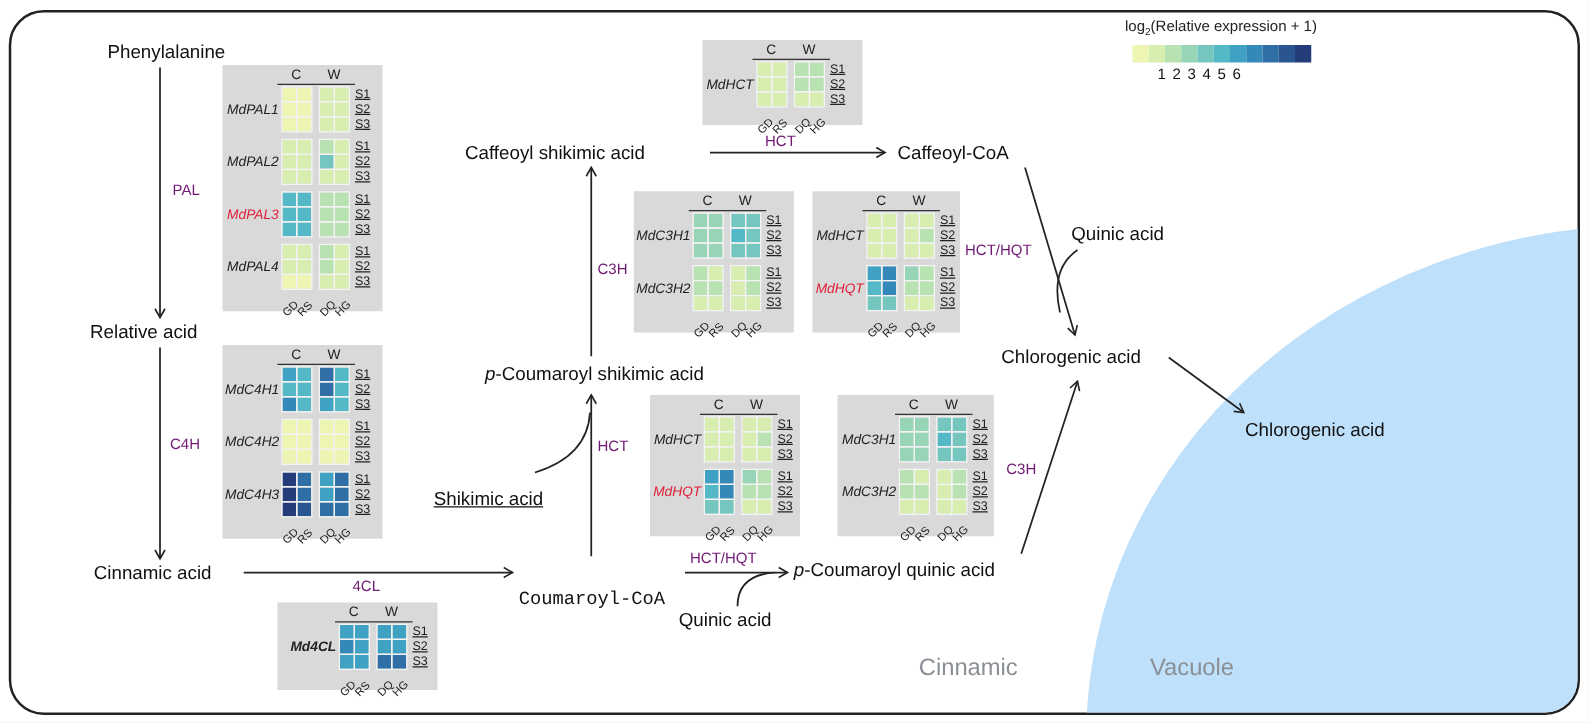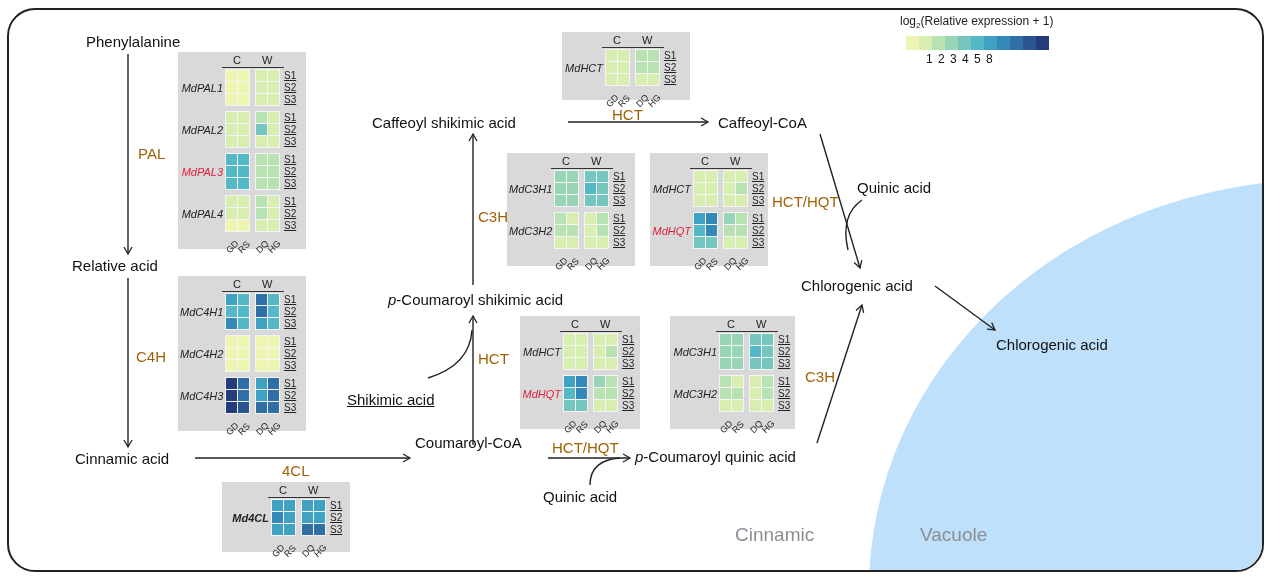--- a/index.html
+++ b/index.html
@@ -1,21 +1,21 @@
 <!DOCTYPE html>
 <html><head>
 <meta charset="utf-8">
 <style>
   html, body { margin:0; padding:0; background:#ffffff; }
   body { width:1270px; height:578px; position:relative; overflow:hidden; font-family:"Liberation Sans", sans-serif; color:#111; }
   #frame { position:absolute; left:7px; top:8px; width:1253px; height:560px; border:2px solid #222; border-radius:28px; overflow:hidden; background:#fff; }
   #vacuole { position:absolute; left:860px; top:170px; width:900px; height:820px; border-radius:50%; background:#bfe0fb; }
   svg#arrows { position:absolute; left:0; top:0; width:1270px; height:578px; }
   .lbl { position:absolute; font-size:15px; white-space:nowrap; color:#111; }
-  .enz { position:absolute; font-size:15px; white-space:nowrap; color:#a16207; }
+  .enz { position:absolute; font-size:12px; white-space:nowrap; color:#701a75; }
   .region { position:absolute; font-size:19px; color:#8a8f95; }
   .hm { position:absolute; background:#d9d9d9; }
   .hm .hdr { position:absolute; font-size:11px; color:#222; }
   .hm .hline { position:absolute; height:1px; background:#333; }
   .hm .gene { position:absolute; font-size:11px; font-style:italic; color:#222; text-align:right; }
   .hm .gene.red { color:#e0203a; }
   .hm .gene.bold { font-weight:bold; }
   .hm .cell { position:absolute; width:11px; height:11px; outline:1px solid #f4f4f4; }
   .hm .srow { position:absolute; font-size:10px; color:#222; line-height:11px;text-decoration:underline; }
   .hm .col { position:absolute; font-size:9px; color:#222; transform:rotate(-45deg); transform-origin:left top; }
@@ -51,21 +51,21 @@
     <line x1="548" y1="458" x2="630" y2="458" marker-end="url(#ah)"></line>
     <path d="M590,485 Q590,460 620,458"></path>
     <line x1="817" y1="443" x2="862" y2="305" marker-end="url(#ah)"></line>
     <line x1="935" y1="286" x2="995" y2="330" marker-end="url(#ah)"></line>
   </g>
 </svg>
 
 <div class="lbl" style="left:86px;top:33px;">Phenylalanine</div>
 <div class="lbl" style="left:72px;top:257px;">Relative acid</div>
 <div class="lbl" style="left:75px;top:450px;">Cinnamic acid</div>
-<div class="lbl" style="left:415px;top:434px;">Coumaroyl-CoA</div>
+<div class="lbl" style="left:415px;top:471px;font-family:Liberation Mono, monospace;">Coumaroyl-CoA</div>
 <div class="lbl" style="left:388px;top:291px;"><i>p</i><span>-Coumaroyl shikimic acid</span></div>
 <div class="lbl" style="left:347px;top:391px;text-decoration:underline;">Shikimic acid</div>
 <div class="lbl" style="left:372px;top:114px;">Caffeoyl shikimic acid</div>
 <div class="lbl" style="left:718px;top:114px;">Caffeoyl-CoA</div>
 <div class="lbl" style="left:857px;top:179px;">Quinic acid</div>
 <div class="lbl" style="left:543px;top:488px;">Quinic acid</div>
 <div class="lbl" style="left:635px;top:448px;"><i>p</i><span>-Coumaroyl quinic acid</span></div>
 <div class="lbl" style="left:801px;top:277px;">Chlorogenic acid</div>
 <div class="lbl" style="left:996px;top:336px;">Chlorogenic acid</div>
 
@@ -90,21 +90,21 @@
       <div style="background: rgb(185, 226, 178);"></div>
       <div style="background: rgb(152, 212, 182);"></div>
       <div style="background: rgb(117, 198, 191);"></div>
       <div style="background: rgb(85, 184, 199);"></div>
       <div style="background: rgb(63, 162, 195);"></div>
       <div style="background: rgb(53, 137, 184);"></div>
       <div style="background: rgb(47, 111, 165);"></div>
       <div style="background: rgb(42, 85, 145);"></div>
       <div style="background: rgb(36, 61, 122);"></div>
     </div>
-  <div class="ticks">1 2 3 4 5 8</div>
+  <div class="ticks">1 2 3 4 5 6</div>
 </div>
 
 <div class="hm" id="hm-pal" style="left:178px;top:52px;width:128px;height:197px;">
     <div class="hdr" style="left: 55px; top: 2px;">C</div>
     <div class="hdr" style="left: 84px; top: 2px;">W</div>
     <div class="hline" style="left: 44px; top: 15px; width: 62px;"></div>
     <div class="gene" style="left: 2px; width: 43px; top: 30px;">MdPAL1</div>
     <div class="cell" style="left: 48px; top: 18px; background: rgb(238, 245, 179);"></div>
     <div class="cell" style="left: 60px; top: 18px; background: rgb(238, 245, 179);"></div>
     <div class="cell" style="left: 78px; top: 18px; background: rgb(216, 238, 176);"></div>

